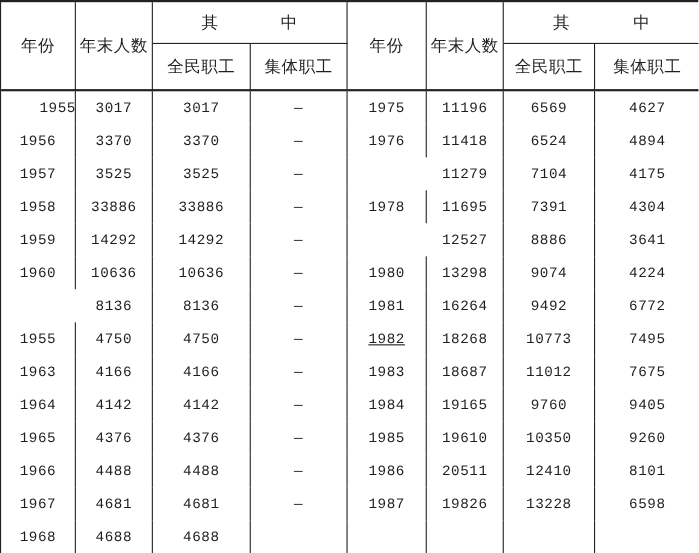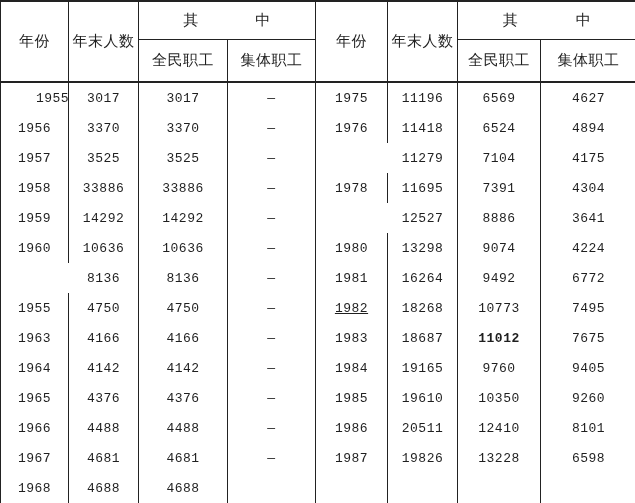--- a/index.html
+++ b/index.html
@@ -159,21 +159,21 @@
     <div class="c num" style="grid-area: 9 / 5;">1981</div>
     <div class="c num" style="grid-area: 9 / 6;">16264</div>
     <div class="c num" style="grid-area: 9 / 7;">9492</div>
     <div class="c num edge" style="grid-area: 9 / 8;">6772</div>
     <div class="c num" style="grid-area: 10 / 5; text-decoration: underline;">1982</div>
     <div class="c num" style="grid-area: 10 / 6;">18268</div>
     <div class="c num" style="grid-area: 10 / 7;">10773</div>
     <div class="c num edge" style="grid-area: 10 / 8;">7495</div>
     <div class="c num" style="grid-area: 11 / 5;">1983</div>
     <div class="c num" style="grid-area: 11 / 6;">18687</div>
-    <div class="c num" style="grid-area: 11 / 7; font-weight: bold;">11012</div>
+    <div class="c num" style="grid-area: 11 / 7;">11012</div>
     <div class="c num edge" style="grid-area: 11 / 8;">7675</div>
     <div class="c num" style="grid-area: 12 / 5;">1984</div>
     <div class="c num" style="grid-area: 12 / 6;">19165</div>
     <div class="c num" style="grid-area: 12 / 7;">9760</div>
     <div class="c num edge" style="grid-area: 12 / 8;">9405</div>
     <div class="c num" style="grid-area: 13 / 5;">1985</div>
     <div class="c num" style="grid-area: 13 / 6;">19610</div>
     <div class="c num" style="grid-area: 13 / 7;">10350</div>
     <div class="c num edge" style="grid-area: 13 / 8;">9260</div>
     <div class="c num" style="grid-area: 14 / 5;">1986</div>

